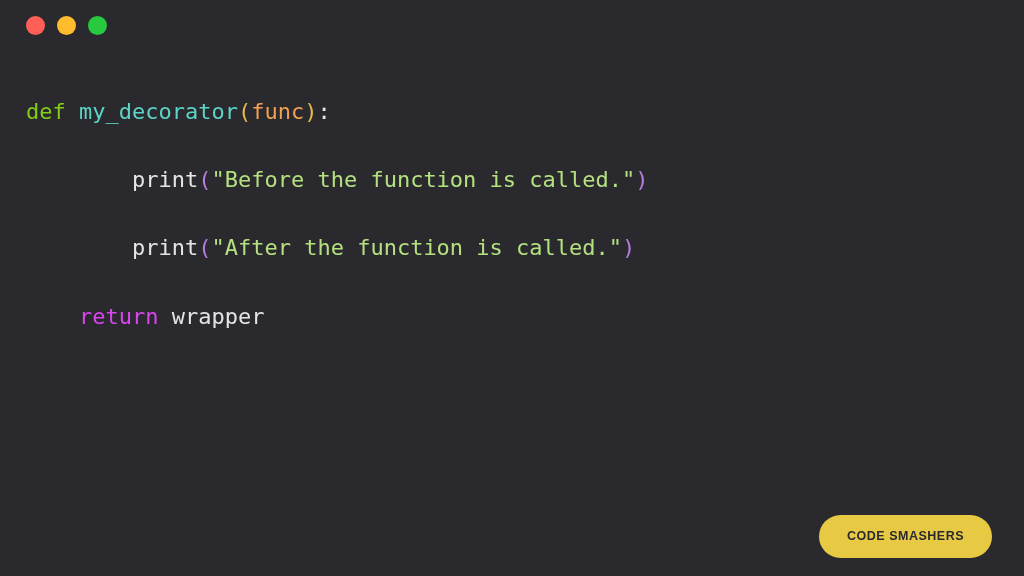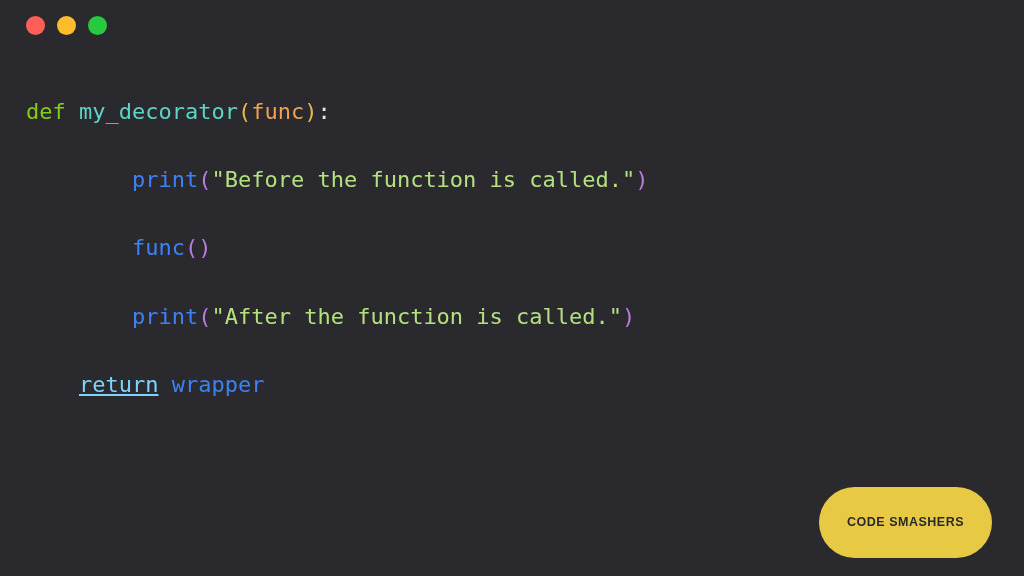--- a/index.html
+++ b/index.html
@@ -28,56 +28,55 @@
       border-radius: 50%;
     }
     .dot-red { background: #ff5f56; }
     .dot-yellow { background: #ffbd2e; }
     .dot-green { background: #27c93f; }
     .code-area {
       padding: 26px 0 0 26px;
       white-space: pre;
     }
     .tk-keyword { color: #84cc16; }
-    .tk-keyword2 { color: #7dd3fc; text-decoration: underline; }
+    .tk-keyword2 { color: #d946ef; }
     .tk-funcname { color: #5dd4c5; }
     .tk-param { color: #f0a050; }
     .tk-paren { color: #e8b84a; }
     .tk-paren2 { color: #b57edc; }
-    .tk-builtin { color: #3b82f6; }
+    .tk-builtin { color: #e5e5e5; }
     .tk-string { color: #b4e080; }
     .tk-plain { color: #e8e8e8; }
     .tk-colon { color: #e8e8e8; }
     .badge {
       position: absolute;
       bottom: 18px;
       right: 32px;
       background: #e8c943;
       color: #2a2a2e;
       font-family: -apple-system, BlinkMacSystemFont, 'Segoe UI', sans-serif;
       font-weight: 700;
       font-size: 12.5px;
       letter-spacing: 0.5px;
-      padding: 26px 28px;
+      padding: 12px 28px;
       border-radius: 999px;
     }
   </style>
 </head>
 <body>
 
 <div class="window-controls">
   <div class="window-dot dot-red"></div>
   <div class="window-dot dot-yellow"></div>
   <div class="window-dot dot-green"></div>
 </div>
 
 <div class="code-area">
 <div><span class="tk-keyword">def</span><span class="tk-plain"> </span><span class="tk-funcname">my_decorator</span><span class="tk-paren">(</span><span class="tk-param">func</span><span class="tk-paren">)</span><span class="tk-colon">:</span></div>
 <div><span class="tk-plain">        </span><span class="tk-builtin">print</span><span class="tk-paren2">(</span><span class="tk-string">"Before the function is called."</span><span class="tk-paren2">)</span></div>
-<div><span class="tk-plain">        </span><span class="tk-builtin">func</span><span class="tk-paren2">(</span><span class="tk-paren2">)</span></div>
 <div><span class="tk-plain">        </span><span class="tk-builtin">print</span><span class="tk-paren2">(</span><span class="tk-string">"After the function is called."</span><span class="tk-paren2">)</span></div>
 <div><span class="tk-plain">    </span><span class="tk-keyword2">return</span><span class="tk-plain"> </span><span class="tk-builtin">wrapper</span></div>
 <div><span class="tk-plain"></span>&nbsp;</div>
 <div></div>
 
 
 
 
 </div>
 

